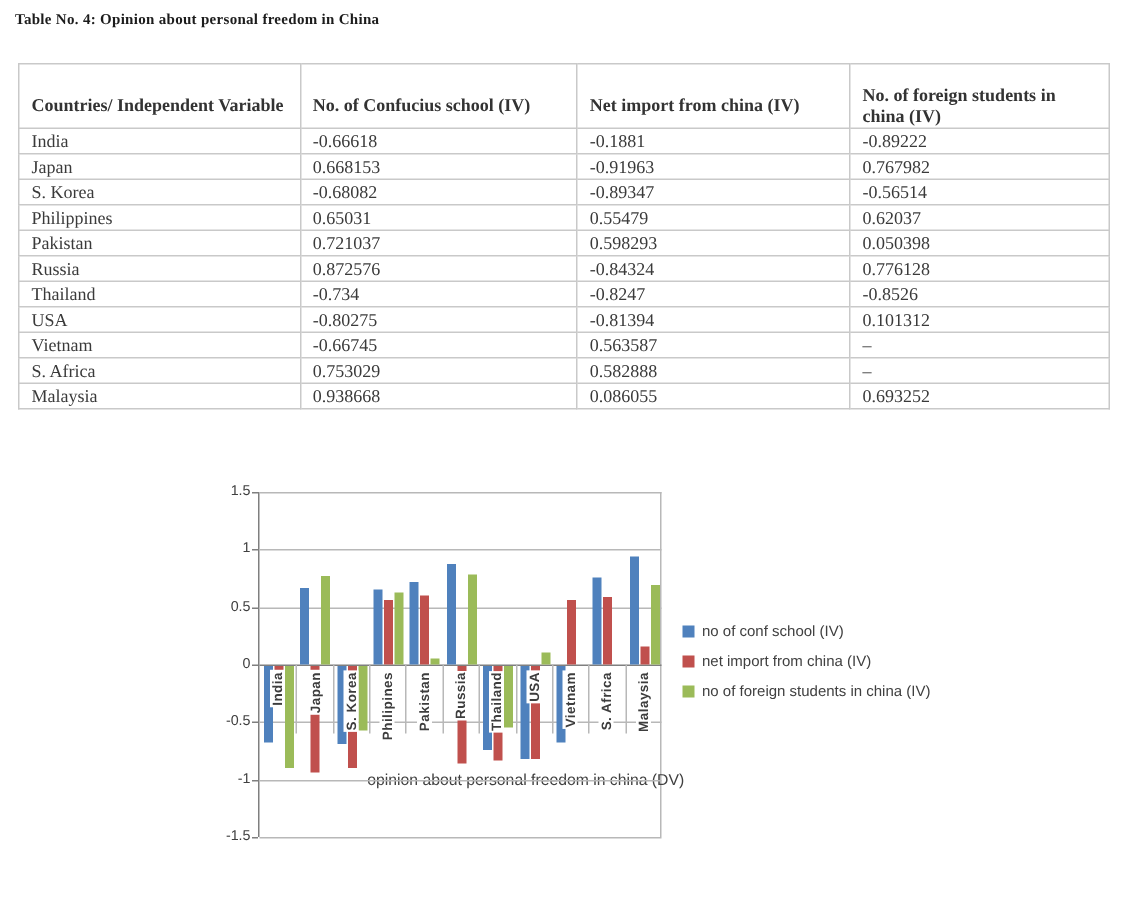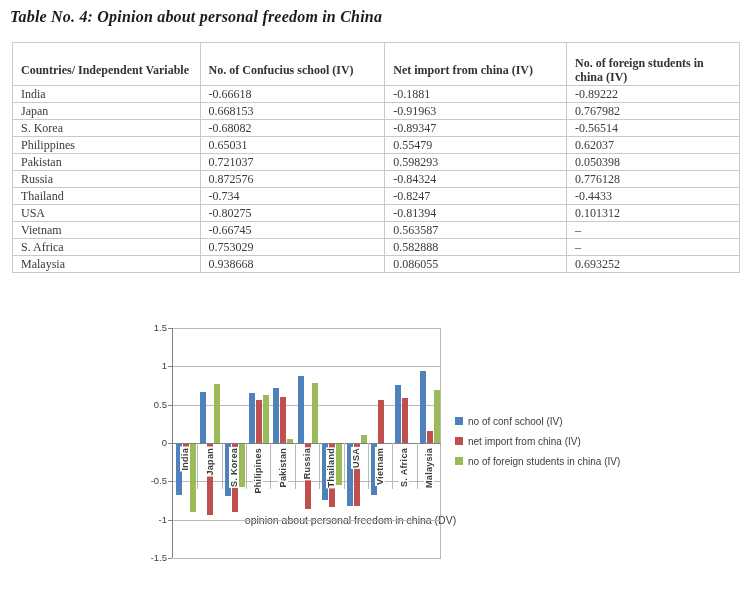--- a/index.html
+++ b/index.html
@@ -3,21 +3,21 @@
 <meta charset="utf-8">
 <style>
   * { margin:0; padding:0; box-sizing:border-box; }
   html,body { background:#ffffff; }
   .page {
     position:relative; width:748px; height:612px; background:#ffffff;
     font-family:"Liberation Serif", serif; overflow:hidden;
   }
   .table-title {
     position:absolute; left:10px; top:8px;
-    font-size:16px; font-weight:bold; color:#1c1c1c; letter-spacing:.2px;font-style:italic;
+    font-size:10px; font-weight:bold; color:#1c1c1c; letter-spacing:.2px;
   }
   table.data-table {
     position:absolute; left:12px; top:42px; width:728px;
     border-collapse:collapse; table-layout:fixed;
     font-size:12px; color:#3a3a3a;
   }
   table.data-table th, table.data-table td {
     border:1px solid #c9c9c9; text-align:left; vertical-align:middle;
     padding:1px 8px; font-weight:normal;
   }
@@ -114,21 +114,21 @@
         <tr>
           <td>Russia</td>
           <td>0.872576</td>
           <td>-0.84324</td>
           <td>0.776128</td>
         </tr>
         <tr>
           <td>Thailand</td>
           <td>-0.734</td>
           <td>-0.8247</td>
-          <td>-0.4433</td>
+          <td>-0.8526</td>
         </tr>
         <tr>
           <td>USA</td>
           <td>-0.80275</td>
           <td>-0.81394</td>
           <td>0.101312</td>
         </tr>
         <tr>
           <td>Vietnam</td>
           <td>-0.66745</td>

